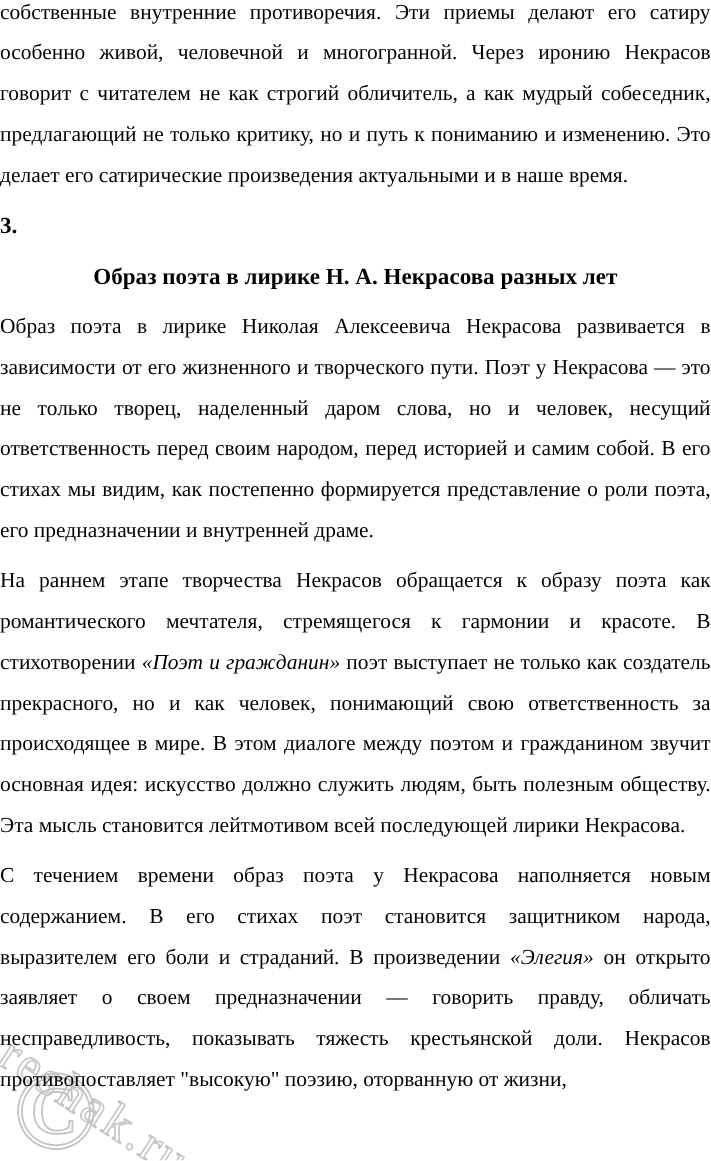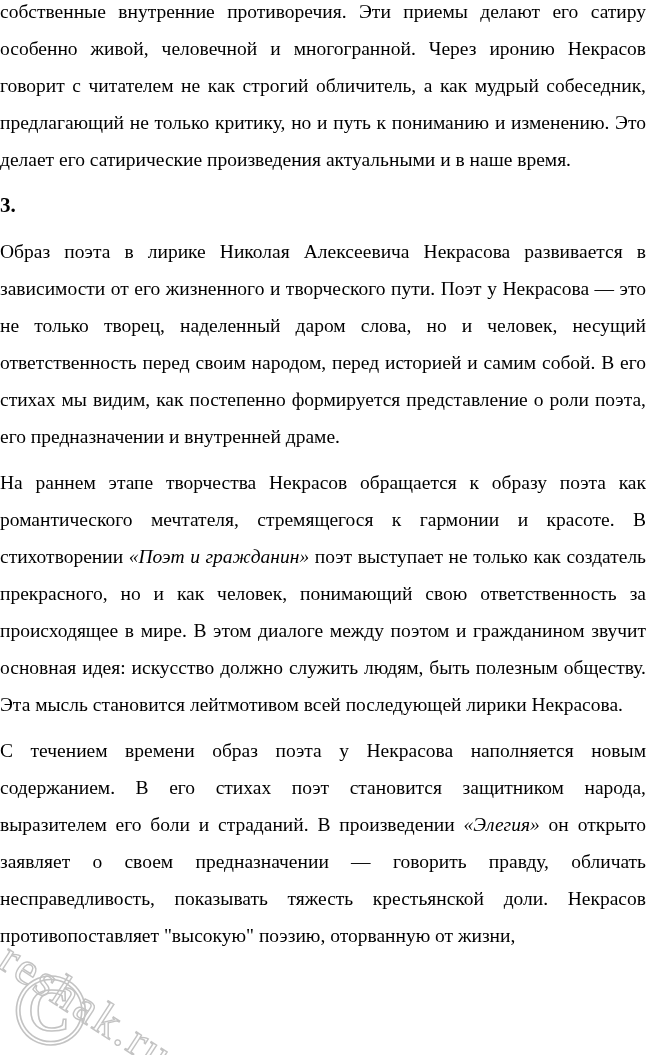--- a/index.html
+++ b/index.html
@@ -52,18 +52,19 @@
   <div class="watermark" aria-hidden="true">
     <svg width="646" height="1055" viewBox="0 0 646 1055">
       <text x="12" y="1044" font-size="102" font-family="Liberation Serif, DejaVu Serif, serif" fill="none" stroke="#c3c3c3" stroke-width="1.6">©</text>
       <text x="-4" y="966" font-size="46" letter-spacing="3" font-family="Liberation Serif, DejaVu Serif, serif" transform="rotate(33 -4 966)" fill="none" stroke="#c3c3c3" stroke-width="1.4">reshak.ru</text>
     </svg>
   </div>
 
   <div class="content">
       <p class="para first"><span>собственные внутренние противоречия. Эти приемы делают его сатиру особенно живой, человечной и многогранной. Через иронию Некрасов говорит с читателем не как строгий обличитель, а как мудрый собеседник, предлагающий не только критику, но и путь к пониманию и изменению. Это делает его сатирические произведения актуальными и в наше время.</span></p>
       <p class="section-number">3.</p>
+      <p class="section-heading">Образ поэта в лирике Н. А. Некрасова разных лет</p>
       <p class="para"><span>Образ поэта в лирике Николая Алексеевича Некрасова развивается в зависимости от его жизненного и творческого пути. Поэт у Некрасова — это не только творец, наделенный даром слова, но и человек, несущий ответственность перед своим народом, перед историей и самим собой. В его стихах мы видим, как постепенно формируется представление о роли поэта, его предназначении и внутренней драме.</span></p>
       <p class="para"><span>На раннем этапе творчества Некрасов обращается к образу поэта как романтического мечтателя, стремящегося к гармонии и красоте. В стихотворении </span><em>«Поэт и гражданин»</em><span> поэт выступает не только как создатель прекрасного, но и как человек, понимающий свою ответственность за происходящее в мире. В этом диалоге между поэтом и гражданином звучит основная идея: искусство должно служить людям, быть полезным обществу. Эта мысль становится лейтмотивом всей последующей лирики Некрасова.</span></p>
       <p class="para"><span>С течением времени образ поэта у Некрасова наполняется новым содержанием. В его стихах поэт становится защитником народа, выразителем его боли и страданий. В произведении </span><em>«Элегия»</em><span> он открыто заявляет о своем предназначении — говорить правду, обличать несправедливость, показывать тяжесть крестьянской доли. Некрасов противопоставляет "высокую" поэзию, оторванную от жизни,</span></p>
     </div>
 
 </div>
 
 </body></html>

